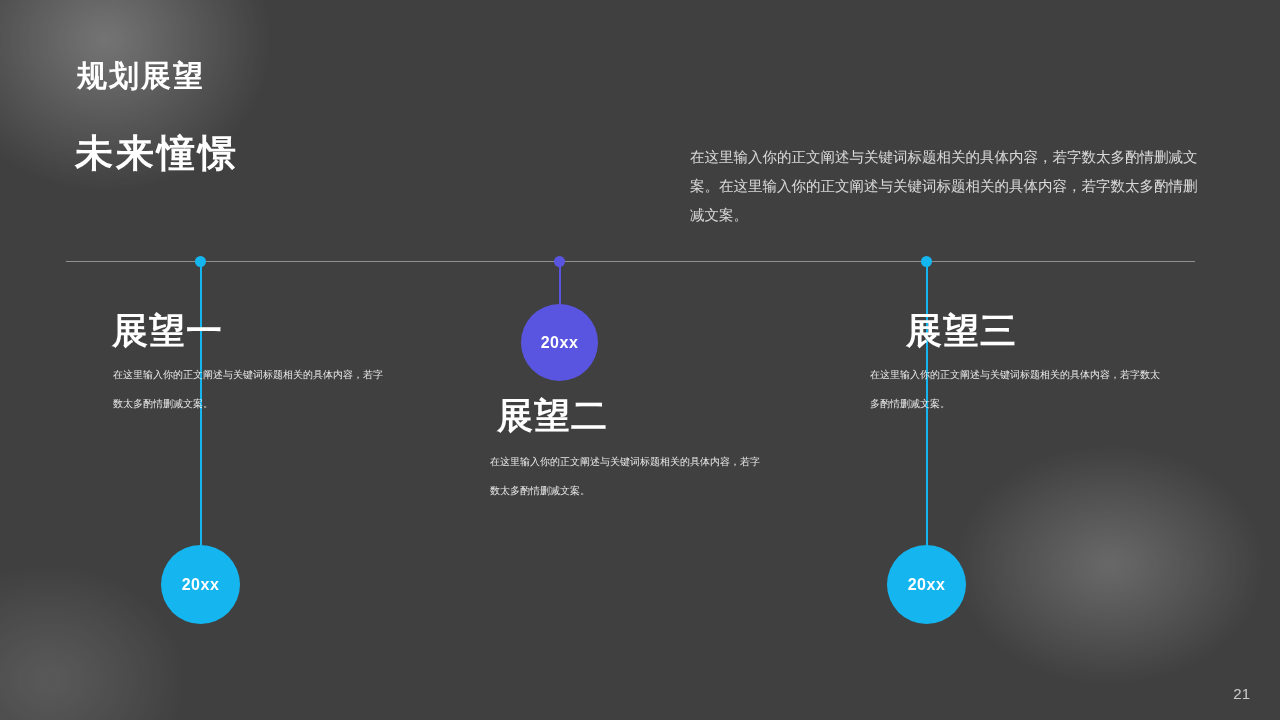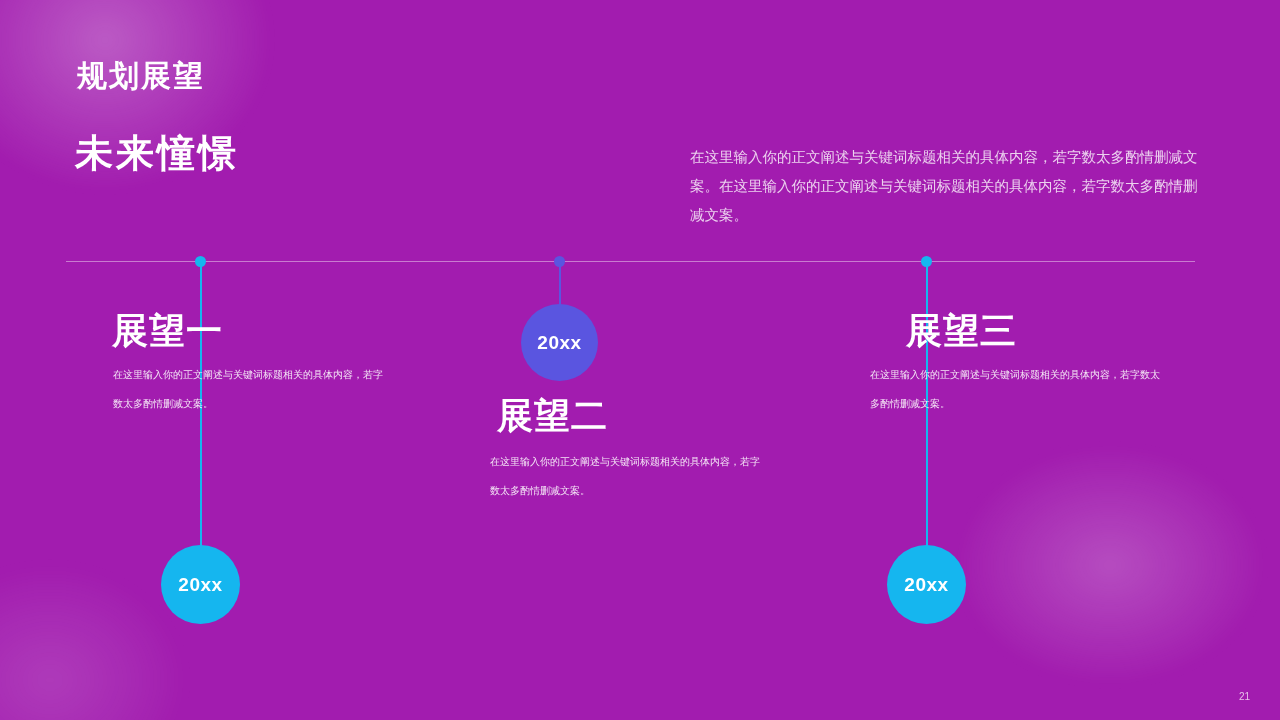--- a/index.html
+++ b/index.html
@@ -9,21 +9,21 @@
   body {
     width: 1280px;
     height: 720px;
     overflow: hidden;
     font-family: "Liberation Sans", "DejaVu Sans", sans-serif;
   }
   .slide {
     position: relative;
     width: 1280px;
     height: 720px;
-    background: #a21caf;
+    background: #404040;
     overflow: hidden;
   }
   
   .glow {
     position: absolute;
     border-radius: 50%;
     pointer-events: none;
   }
   .glow-tl {
     left: -60px; top: -110px;
@@ -94,42 +94,42 @@
     width: 2px;
   }
   .bubble {
     position: absolute;
     border-radius: 50%;
     display: flex;
     align-items: center;
     justify-content: center;
     color: #ffffff;
     font-weight: bold;
-    font-size: 19px;
+    font-size: 16px;
     letter-spacing: 0.5px;
   }
   .item-title {
     position: absolute;
     font-size: 36px;
     font-weight: bold;
     color: #ffffff;
     letter-spacing: 1px;
   }
   .item-body {
     position: absolute;
     font-size: 10px;
     line-height: 29px;
     color: rgba(255,255,255,0.88);
   }
 
   .page-number {
     position: absolute;
     right: 30px;
     bottom: 18px;
-    font-size: 10px;
+    font-size: 15px;
     color: rgba(255,255,255,0.72);
   }
 </style>
 </head>
 <body>
 
 <div class="slide">
 
   <div class="glow glow-tl"></div>
   <div class="glow glow-br"></div>

